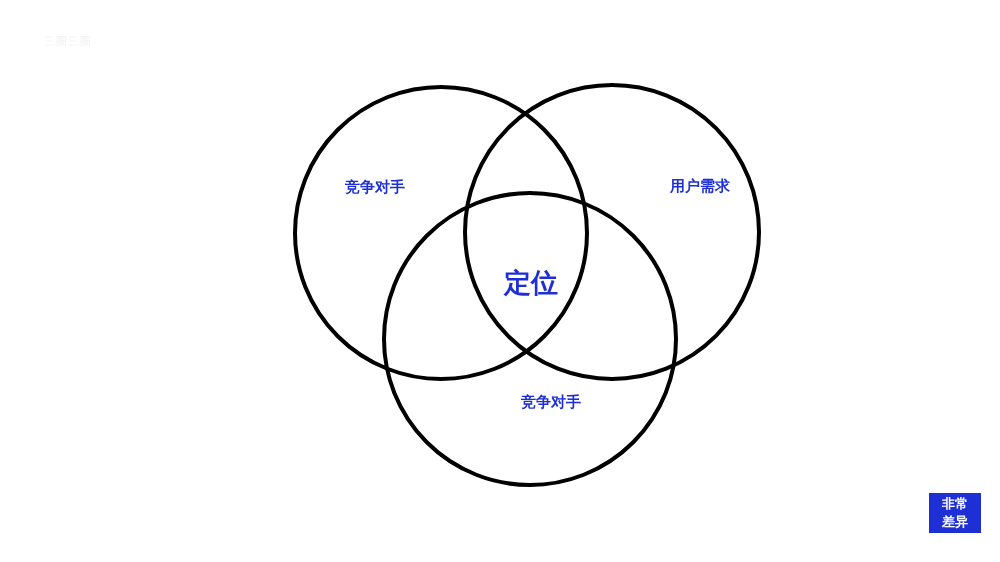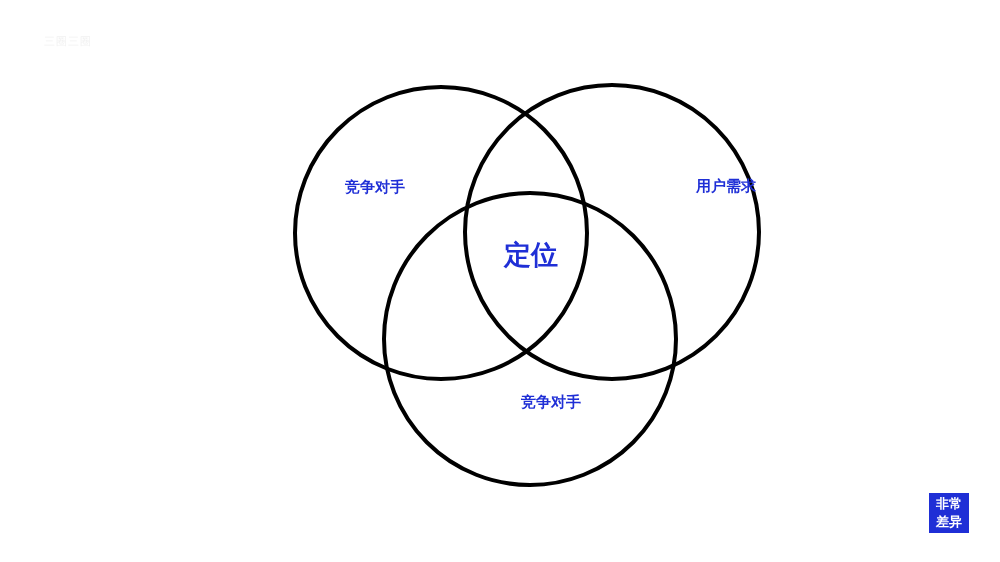--- a/index.html
+++ b/index.html
@@ -28,26 +28,26 @@
       top: 0;
     }
     .label {
       position: absolute;
       color: #1f2fd6;
       font-weight: bold;
       white-space: nowrap;
       transform: translate(-50%, -50%);
     }
     .label.small { font-size: 15px; }
-    .label.big { font-size: 27px; }
+    .label.big { font-size: 27px; margin-top: 28px; }
     .badge {
       position: absolute;
       left: 929px;
       top: 493px;
-      width: 40px;
+      width: 52px;
       height: 40px;
       background: #1f2fd6;
       color: #ffffff;
       font-weight: bold;
       font-size: 13px;
       line-height: 18px;
       display: flex;
       flex-direction: column;
       justify-content: center;
       align-items: center;
@@ -58,20 +58,20 @@
 
 <div class="watermark">三圈三圈</div>
 
 <svg class="venn" width="1000" height="562" viewBox="0 0 1000 562">
   <circle cx="441" cy="233" r="146" fill="none" stroke="#000" stroke-width="4"></circle>
   <circle cx="612" cy="232" r="147" fill="none" stroke="#000" stroke-width="4"></circle>
   <circle cx="530" cy="339" r="146" fill="none" stroke="#000" stroke-width="4"></circle>
 </svg>
 
 <div class="label small" style="left:375px; top:187px;">竞争对手</div>
-<div class="label small" style="left:726px; top:186px;font-family:Liberation Serif, serif;">用户需求</div>
+<div class="label small" style="left:700px; top:186px;font-family:Liberation Serif, serif;">用户需求</div>
 <div class="label small" style="left:551px; top:402px;">竞争对手</div>
 <div class="label big" style="left:531px; top:255px;">定位</div>
 
 <div class="badge">
   <span>非常</span>
   <span>差异</span>
 </div>
 
 </body></html>

